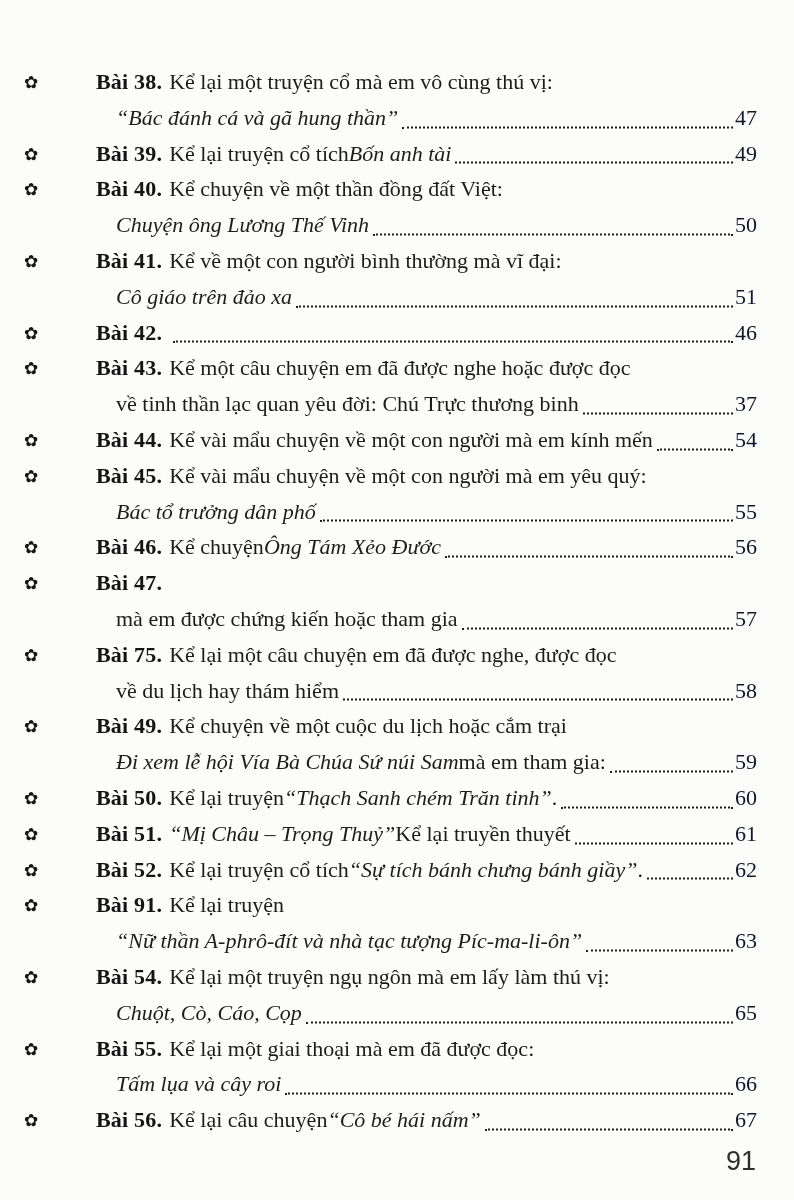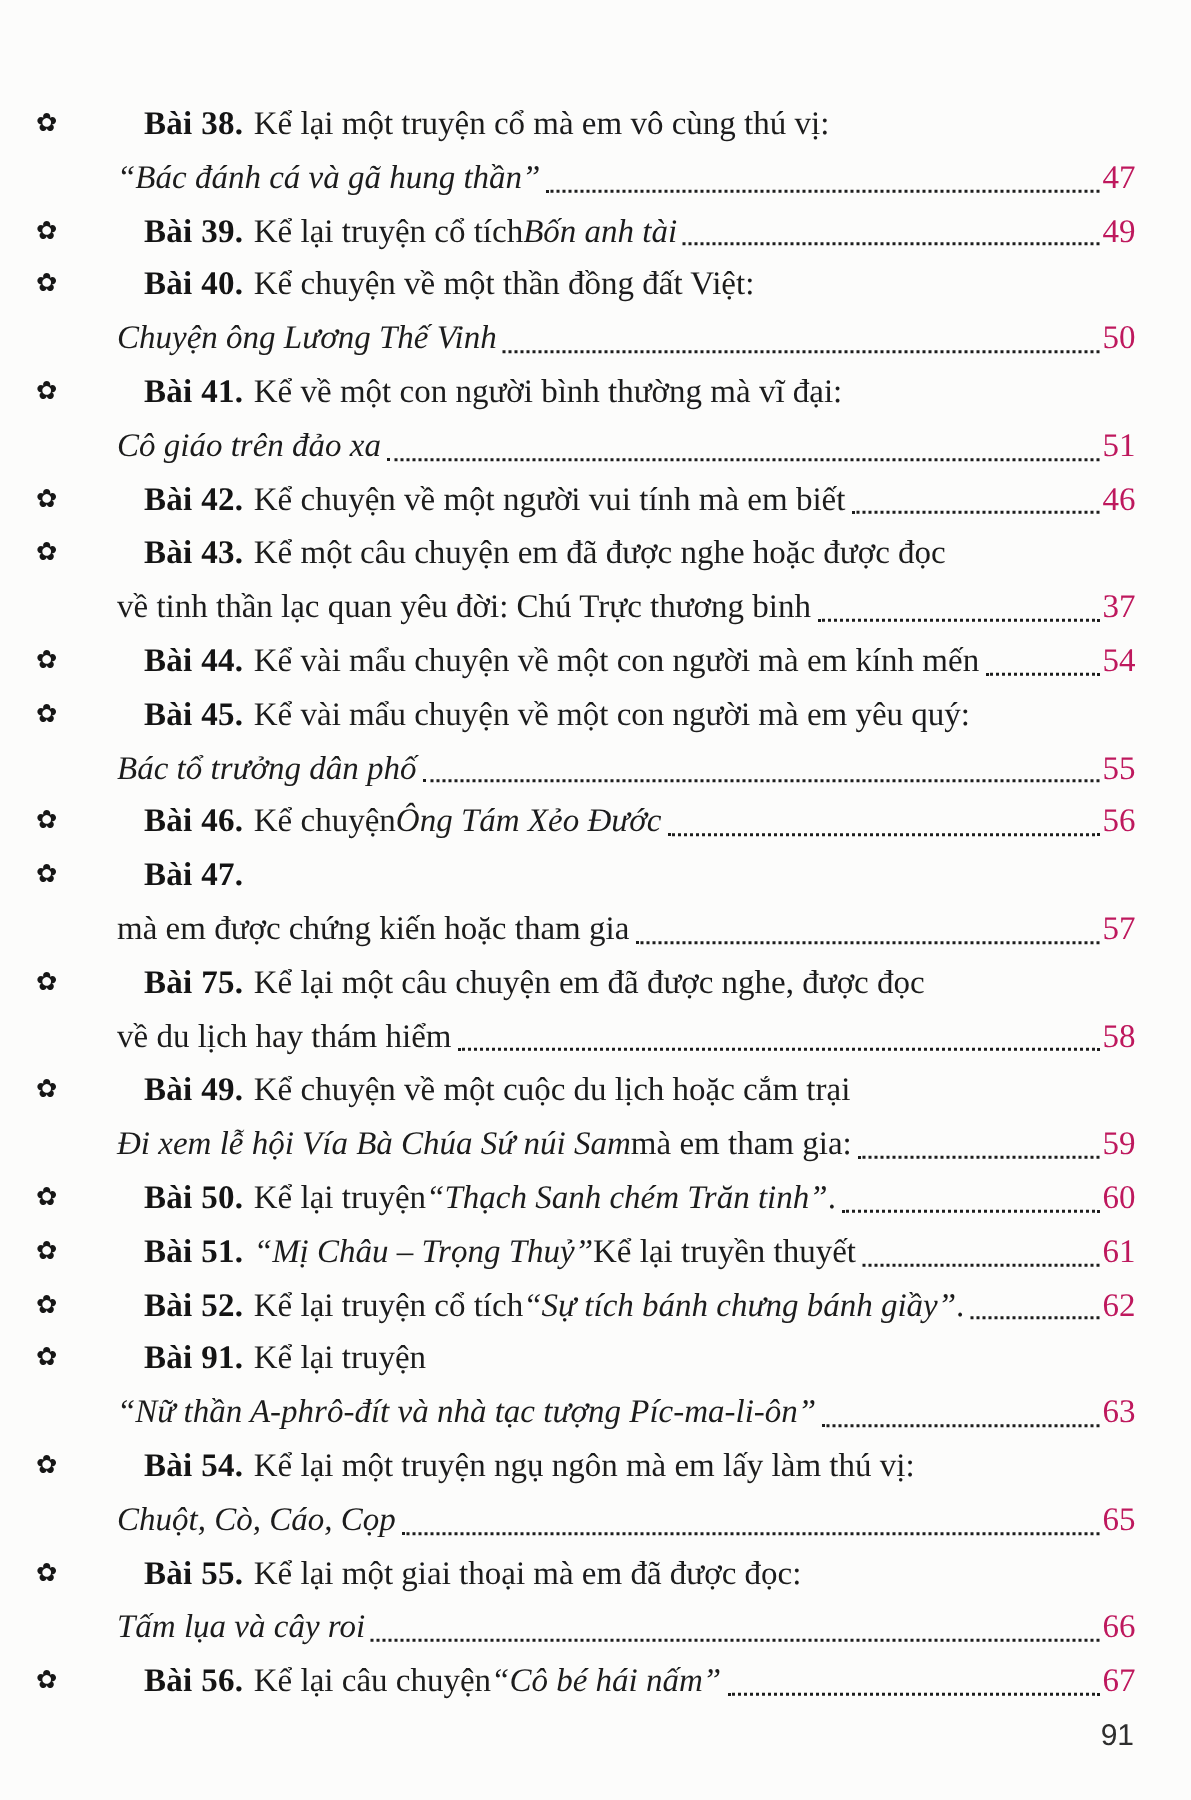--- a/index.html
+++ b/index.html
@@ -29,21 +29,21 @@
     position: relative;
     display: flex;
     align-items: baseline;
     height: 35.8px;
     line-height: 35.8px;
     font-size: 22px;
     padding-right: 37px;
     white-space: nowrap;
   }
   .line.first { padding-left: 48px; }
-  .line.cont  { padding-left: 78px; text-align: right; }
+  .line.cont  { padding-left: 116px; text-align: right; }
   .bullet {
     position: absolute;
     left: 24px;
     top: 1px;
     font-family: "DejaVu Sans", sans-serif;
     font-size: 17px;
     line-height: 35.8px;
     color: #161616;
   }
   .label {
@@ -58,28 +58,28 @@
   .dots {
     flex: 1;
     min-width: 10px;
     margin: 0 2px 0 4px;
     align-self: flex-end;
     border-bottom: 2.4px dotted #1d1d1d;
     transform: translateY(-7.5px);
   }
   .pagenum {
     font-size: 22px;
-    color: #be185d;
+    color: #0f172a;
   }
   .footer-num {
     position: absolute;
     top: 1146px;
     right: 38px;
     font-family: "Liberation Sans", sans-serif;
-    font-size: 20px;
+    font-size: 27px;
     color: #2e2e2e;
   }
 </style>
 </head>
 <body>
 
 <div class="page">
   <main class="toc">
       <div class="line first">
         <span class="bullet">✿</span>
@@ -115,21 +115,20 @@
         <span class="seg">Kể về một con người bình thường mà vĩ đại:</span>
       </div>
       <div class="line cont">
         <span class="seg italic">Cô giáo trên đảo xa</span>
         <span class="dots"></span>
         <span class="pagenum">51</span>
       </div>
       <div class="line first">
         <span class="bullet">✿</span>
         <span class="label">Bài 42.</span>
-        <span class="seg">Kể chuyện về một người vui tính mà em biết</span>
         <span class="dots"></span>
         <span class="pagenum">46</span>
       </div>
       <div class="line first">
         <span class="bullet">✿</span>
         <span class="label">Bài 43.</span>
         <span class="seg">Kể một câu chuyện em đã được nghe hoặc được đọc</span>
       </div>
       <div class="line cont">
         <span class="seg">về tinh thần lạc quan yêu đời: Chú Trực thương binh</span>

